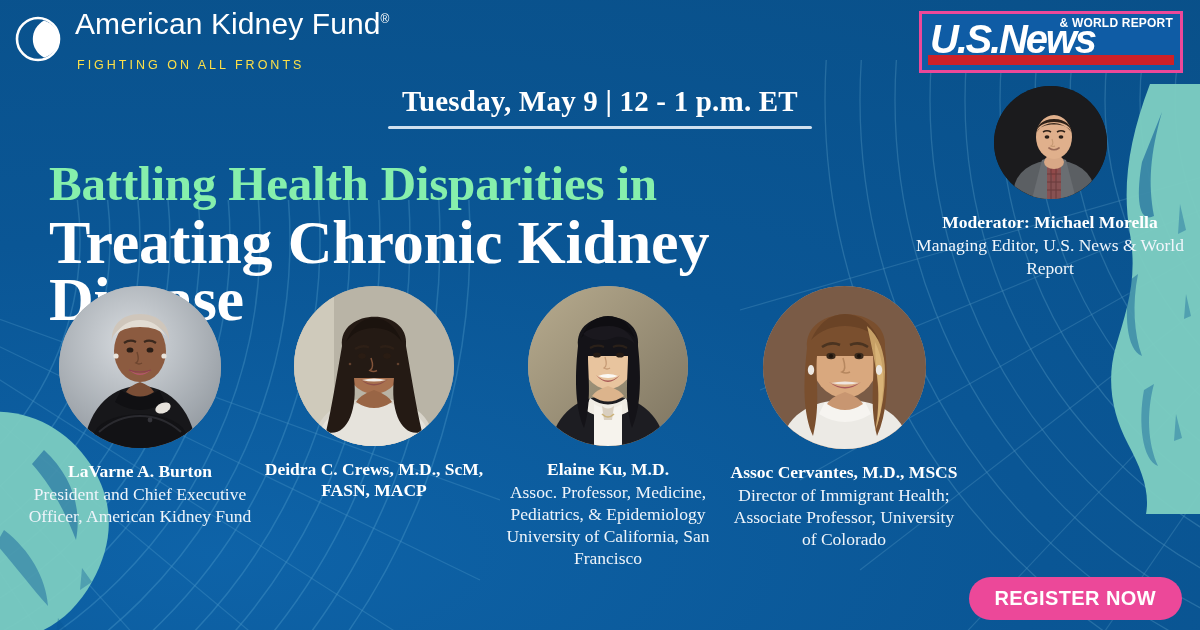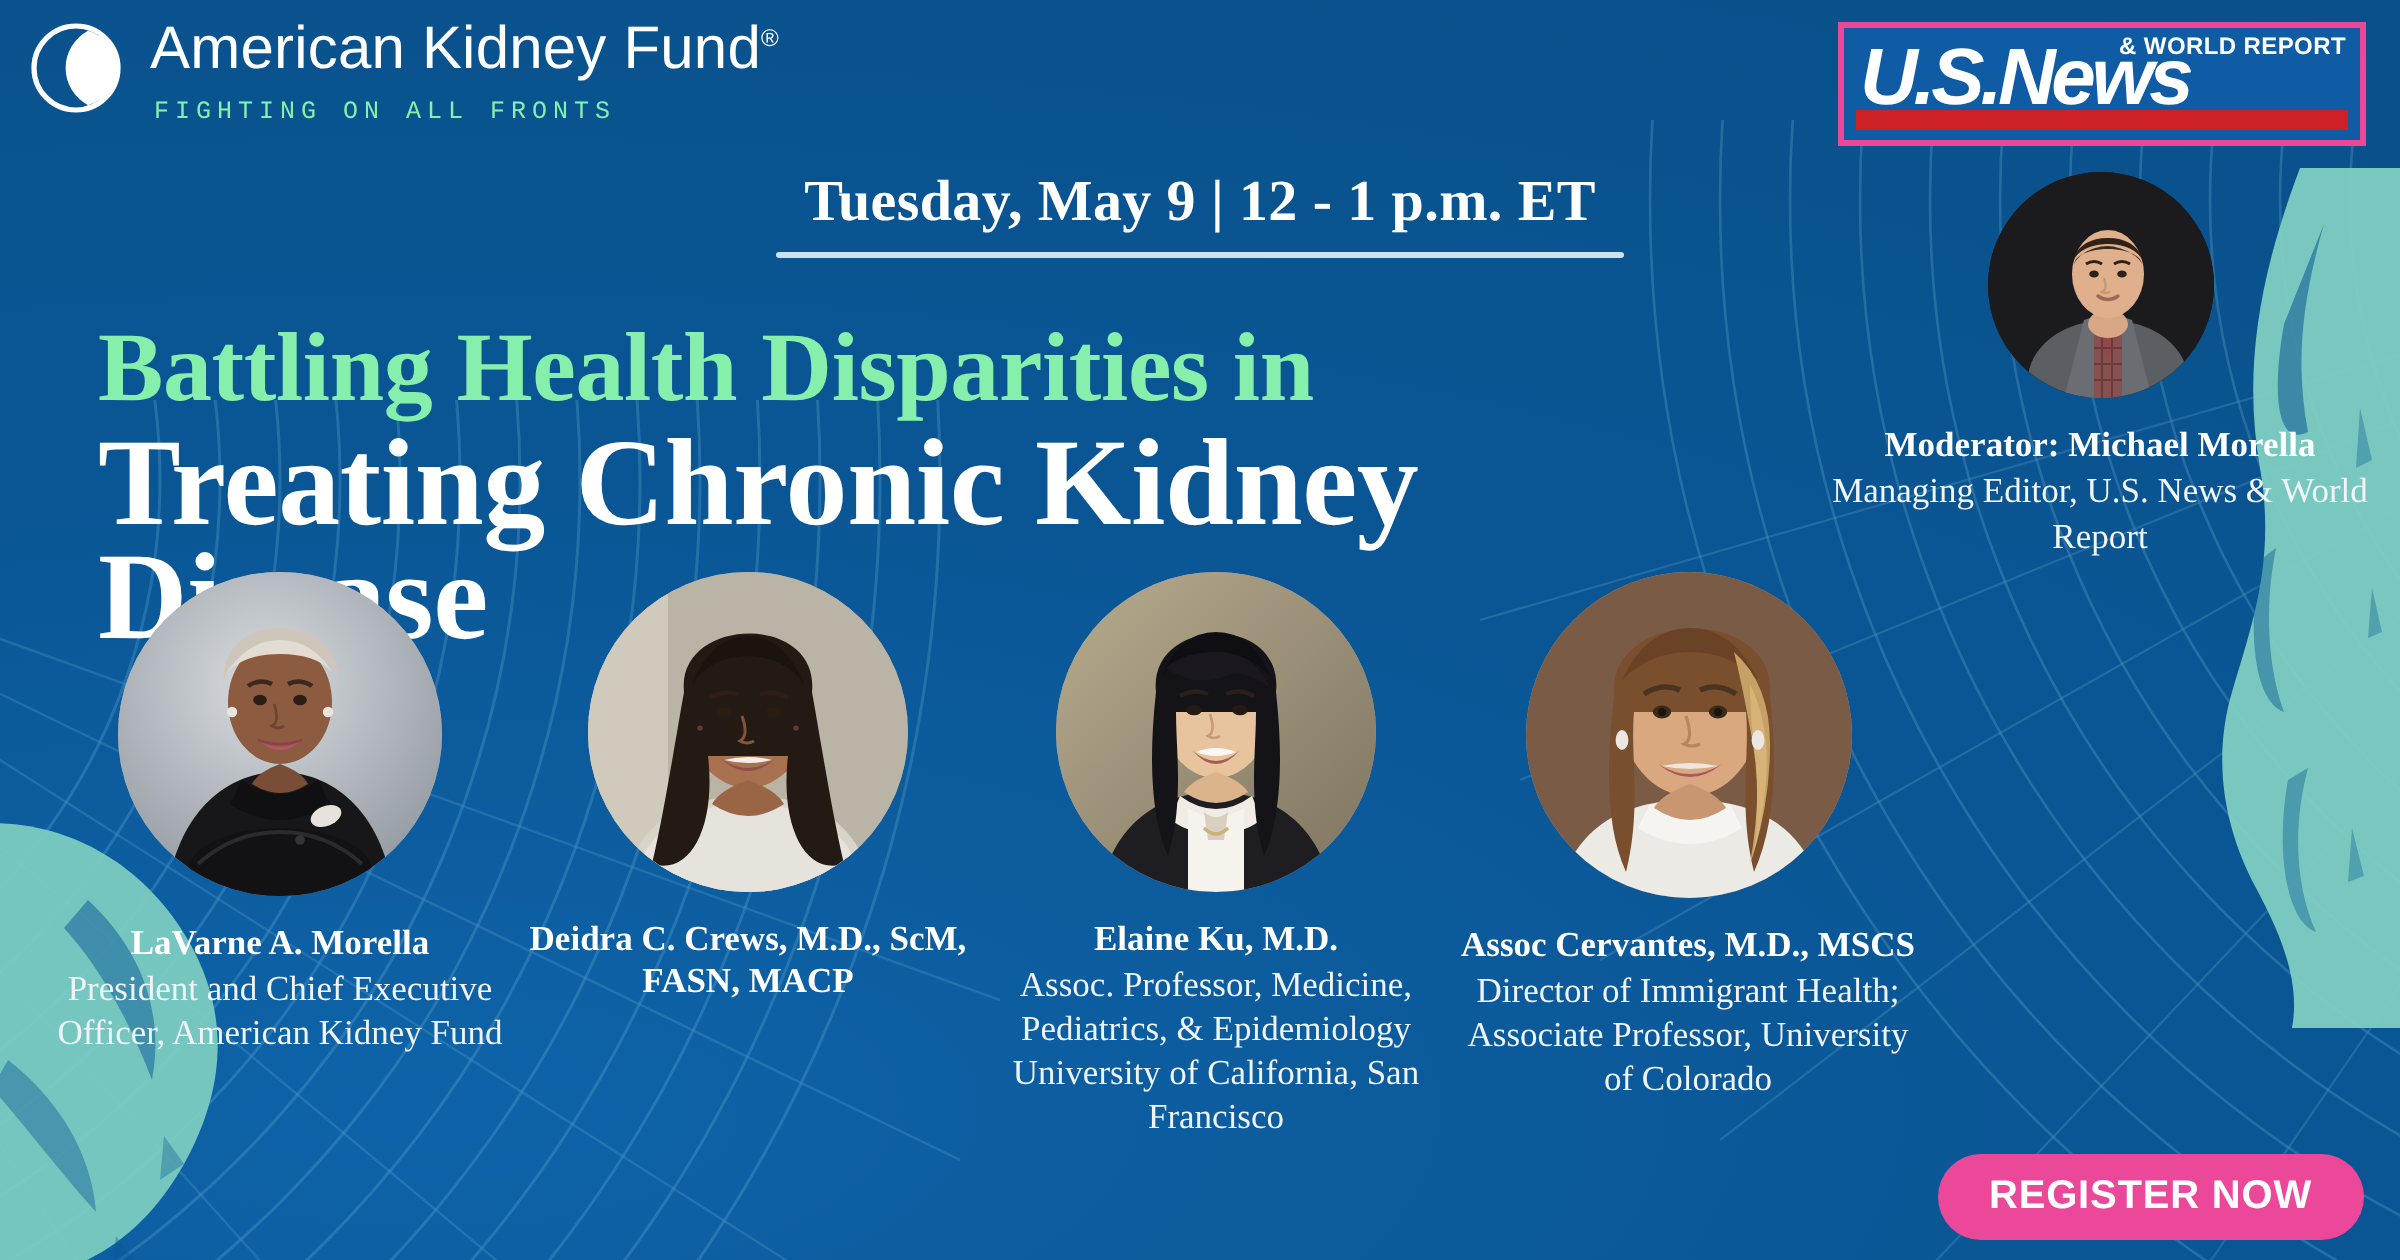--- a/index.html
+++ b/index.html
@@ -27,23 +27,23 @@
   .akf-logo{position:absolute;left:14px;top:2px;display:flex;align-items:center;}
   .akf-mark{width:48px;height:48px;flex:0 0 48px;margin-top:2px;}
   .akf-words{margin-left:13px;}
   .akf-name{
     font-family:"Liberation Sans", sans-serif;
     font-size:30px;line-height:34px;color:#ffffff;letter-spacing:.1px;
     font-weight:400;white-space:nowrap;position:relative;
   }
   .akf-reg{font-size:12px;vertical-align:super;letter-spacing:0;}
   .akf-tag{
-    font-family:Liberation Mono, monospace;
-    font-size:12.5px;line-height:16px;color:#86efac;
-    letter-spacing:3.0px;margin-top:6px;margin-left:2px;white-space:nowrap;
+    font-family:Liberation Sans, sans-serif;
+    font-size:12.5px;line-height:16px;color:#fde047;
+    letter-spacing:3.0px;margin-top:16px;margin-left:2px;white-space:nowrap;
   }
 
   
   .usnews{
     position:absolute;right:17px;top:11px;width:264px;height:62px;
     background:#0f5ca5;border:3px solid #ec4899;box-sizing:border-box;
     display:flex;flex-direction:column;justify-content:flex-start;
   }
   .usnews-inner{position:relative;flex:1;}
   .usnews-main{
@@ -294,21 +294,21 @@
           <path d="M85 56 q6 -3 12 1" stroke="#3a281d" stroke-width="2.2" fill="none"></path>
           <path d="M78 66 q3 9 -1 11 q3 2 6 0" stroke="#6d452f" stroke-width="1.4" fill="none"></path>
           <path d="M70 84 q11 7 22 0 q-11 10 -22 0 Z" fill="#b4566a"></path>
           <path d="M70 84 q11 4 22 0" stroke="#8e3f50" stroke-width="1.2" fill="none"></path>
           <circle cx="57" cy="70" r="2.6" fill="#e9e4dc"></circle>
           <circle cx="105" cy="70" r="2.6" fill="#e9e4dc"></circle>
           <ellipse cx="104" cy="122" rx="8" ry="5" fill="#e7e3dc" transform="rotate(-22 104 122)"></ellipse>
           <circle cx="91" cy="134" r="2.4" fill="#34343a"></circle>
         </svg>
       </div>
-      <div class="spk-name">LaVarne A. Morella</div>
+      <div class="spk-name">LaVarne A. Burton</div>
       <div class="spk-role">President and Chief Executive Officer, American Kidney Fund</div>
     </div>
 
     <div class="spk s2">
       <div class="spk-photo">
         <svg class="ph" viewBox="0 0 160 160">
           <rect width="160" height="160" fill="#b9b4a6"></rect>
           <rect x="0" y="0" width="40" height="160" fill="#cfcabb"></rect>
           <path d="M18 160 C22 128 44 112 80 112 C116 112 138 128 142 160 Z" fill="#d8d4ca"></path>
           <path d="M22 160 C26 130 48 116 80 116 C112 116 134 130 138 160 Z" fill="#e6e3dc"></path>

